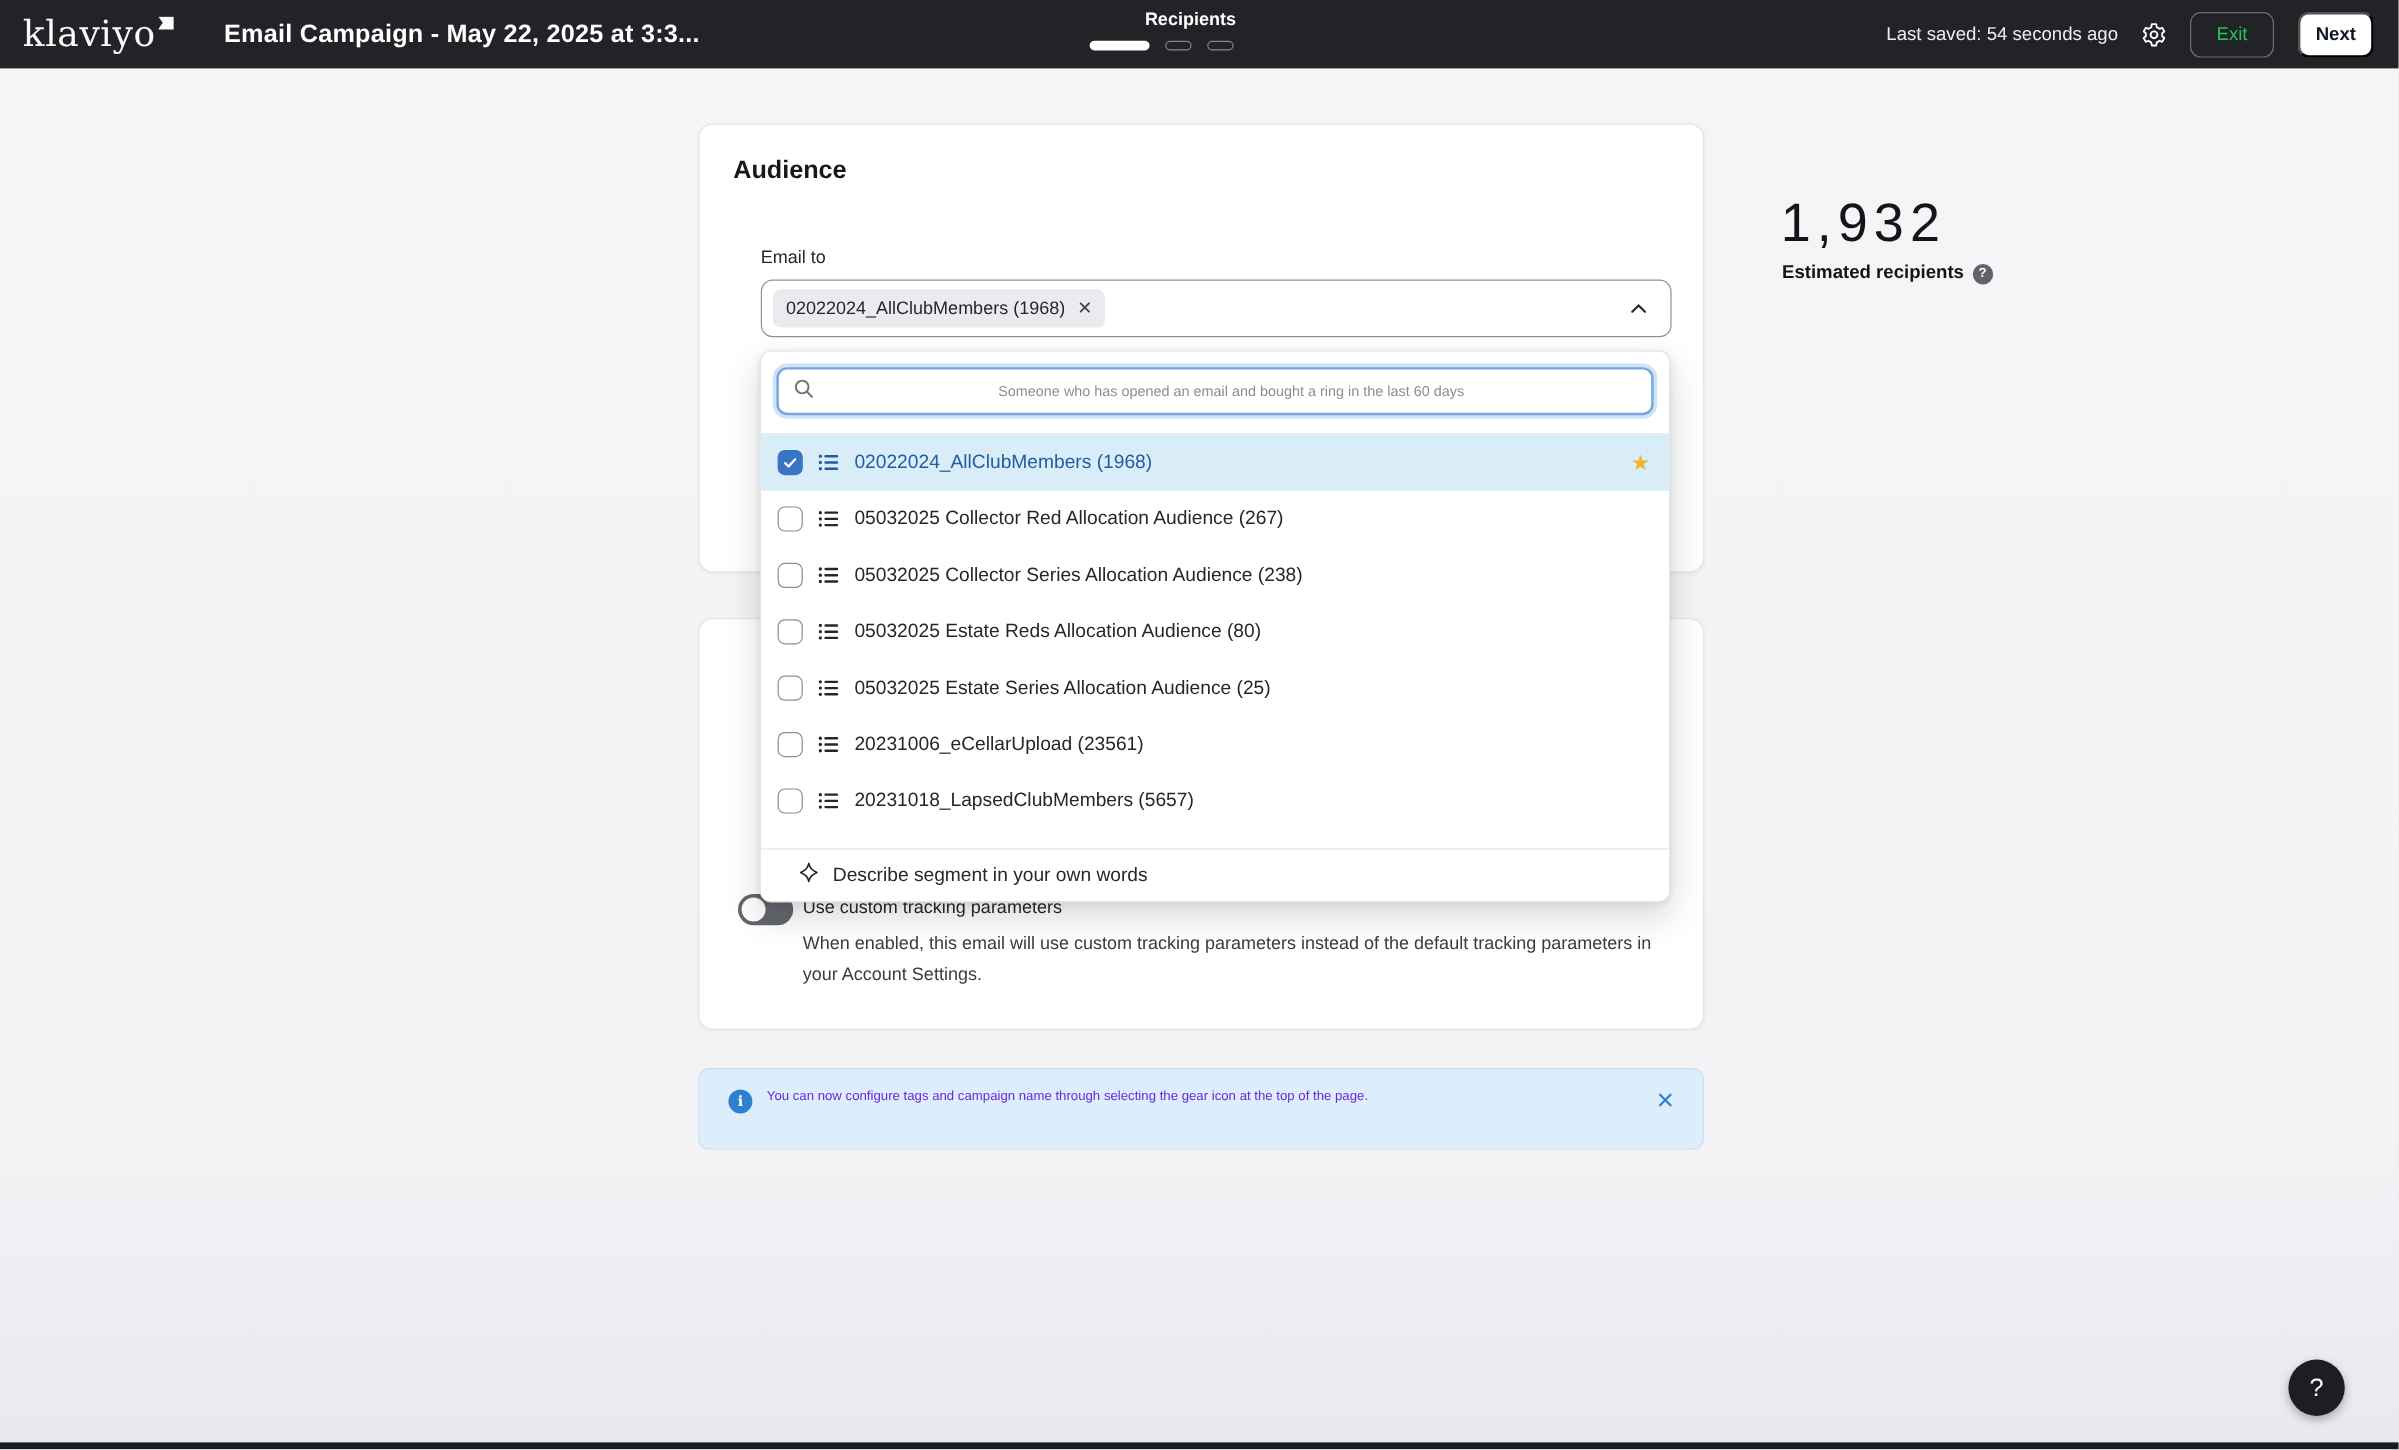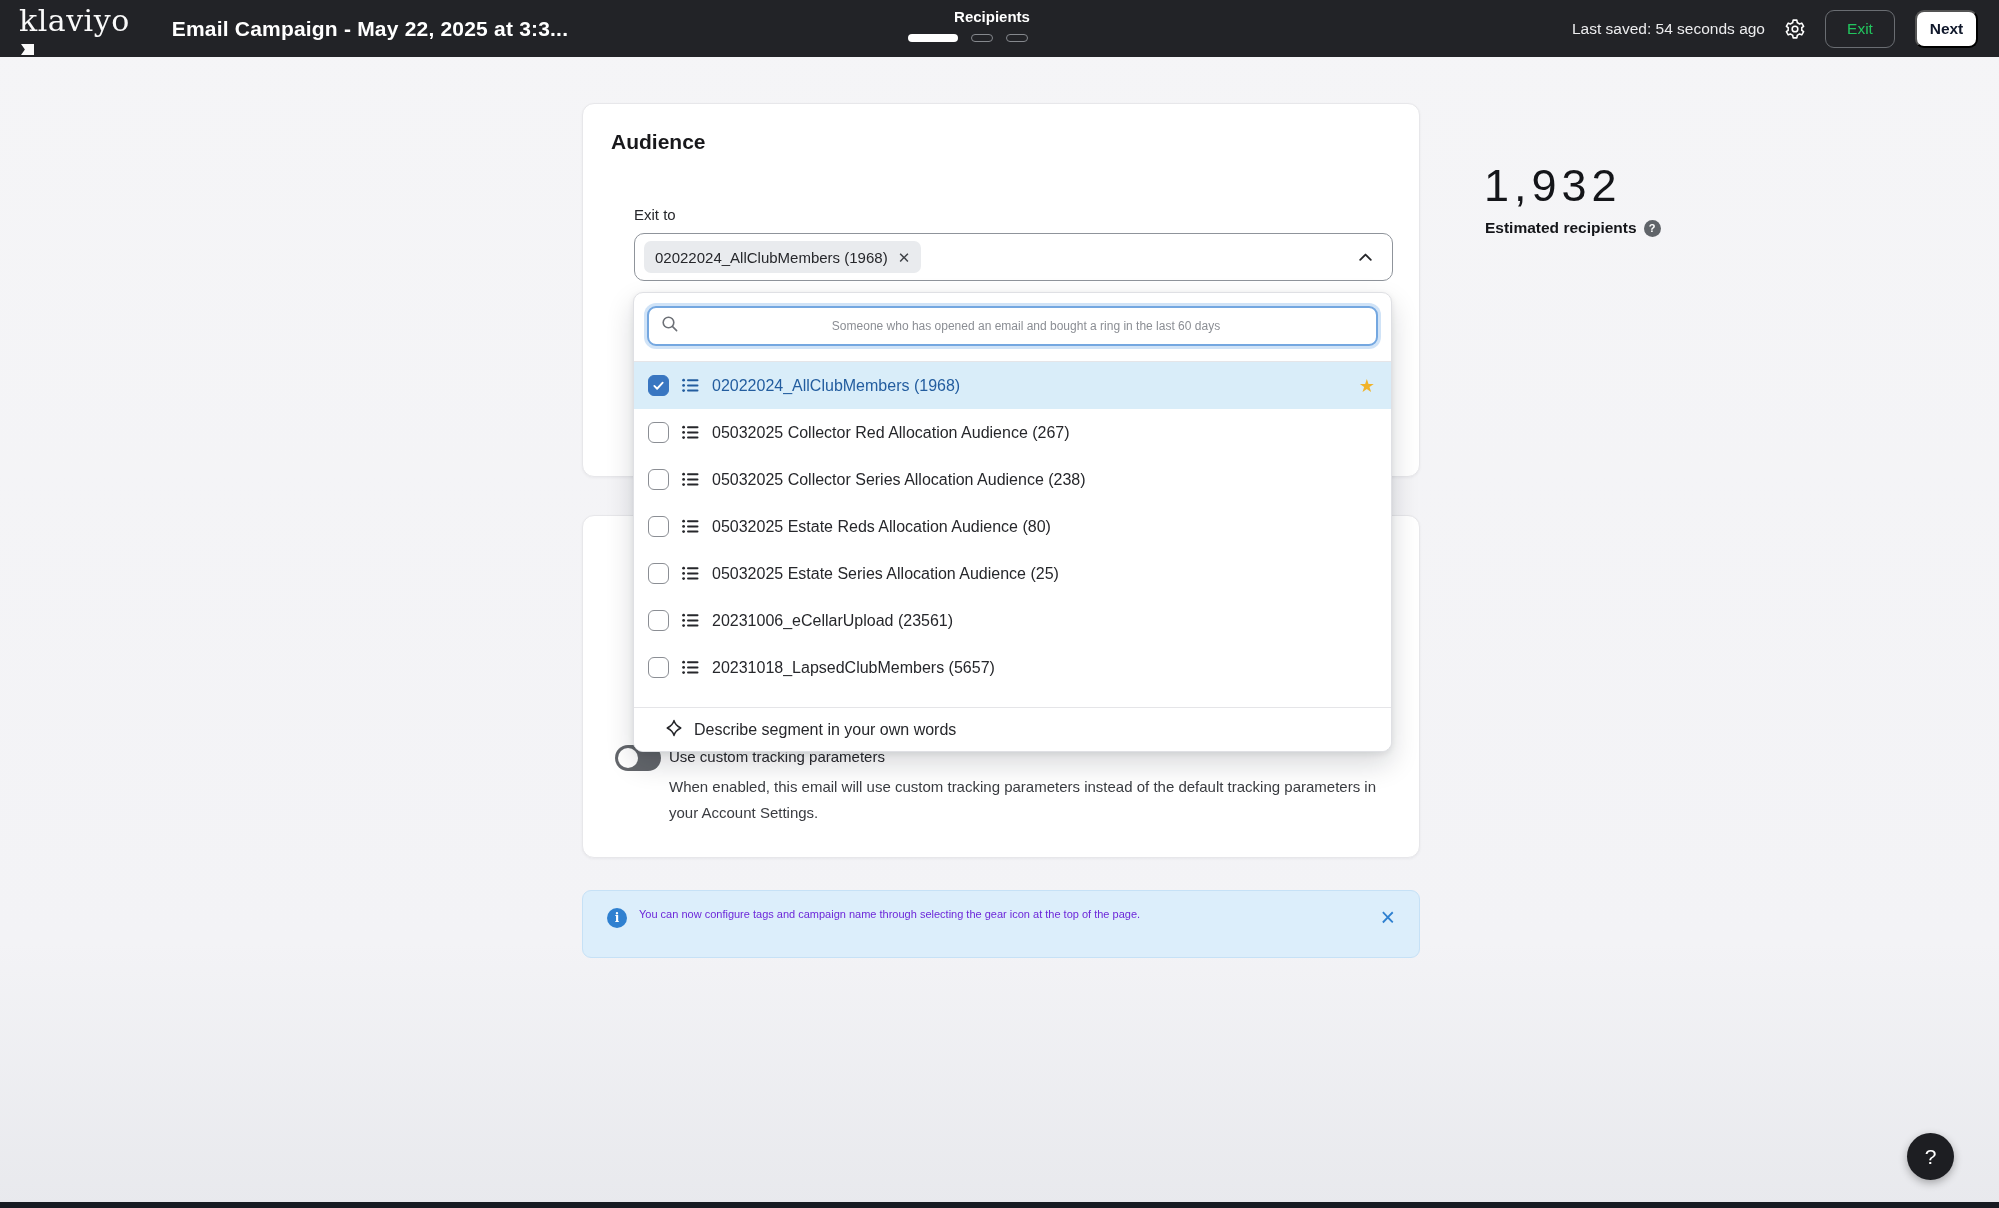--- a/index.html
+++ b/index.html
@@ -4,21 +4,21 @@
 <style>
   * { margin:0; padding:0; box-sizing:border-box; }
   html,body { width:1999px; height:1208px; }
   body { font-family:"Liberation Sans", sans-serif; background:#e9eaee; }
   .page { position:relative; width:1999px; height:1208px; overflow:hidden;
           background:linear-gradient(180deg,#f5f5f7 0%,#f3f3f6 78%,#e8e9ed 100%); }
 
   
   .header { position:absolute; top:0; left:0; width:100%; height:57px; background:#222327;
             display:flex; align-items:center; color:#fff; z-index:50; }
-  .logo-wrap { display:flex; align-items:flex-start; margin-left:19px;flex-direction:column; }
+  .logo-wrap { display:flex; align-items:flex-start; margin-left:19px; }
   .logo-text { font-family:"DejaVu Serif", serif; font-size:30px; color:#fafafa; line-height:38px; letter-spacing:.5px; }
   .logo-flag { width:13px; height:11px; background:#fafafa; margin:4px 0 0 2px;
                clip-path:polygon(0 0,100% 0,100% 100%,0 100%,30% 50%); }
   .hdr-title { font-size:21px; font-weight:700; margin-left:42px; letter-spacing:.2px; }
   .hdr-center { position:absolute; left:902px; top:8px; width:132px; display:flex; flex-direction:column; align-items:center; gap:9px; }
   .step-label { font-size:15px; font-weight:700; color:#fff;margin-left:48px; }
   .pills { display:flex; align-items:center; gap:13px; }
   .pill { height:8px; border-radius:5px; }
   .pill.active { width:50px; background:#fff; }
   .pill.inactive { width:22px; border:1.5px solid #85888d; background:transparent; }
@@ -126,21 +126,21 @@
           <path d="M19.4 13.4c.05-.46.05-2.34 0-2.8l2-1.56-2-3.46-2.36 1c-.74-.6-1.58-1.08-2.5-1.4L14 2.3h-4l-.54 2.88c-.92.32-1.76.8-2.5 1.4l-2.36-1-2 3.46 2 1.56c-.05.46-.05 2.34 0 2.8l-2 1.56 2 3.46 2.36-1c.74.6 1.58 1.08 2.5 1.4L10 21.7h4l.54-2.88c.92-.32 1.76-.8 2.5-1.4l2.36 1 2-3.46-2-1.56z"></path>
         </svg>
       </span>
       <button class="btn btn-exit">Exit</button>
       <button class="btn btn-next">Next</button>
     </div>
   </div>
 
   <div class="card card-audience">
     <div class="card-title">Audience</div>
-    <div class="field-label">Exit to</div>
+    <div class="field-label">Email to</div>
     <div class="select-box">
       <span class="chip">
         <span>02022024_AllClubMembers (1968)</span>
         <span class="chip-x">✕</span>
       </span>
       <span class="select-chevron">
         <svg width="17" height="17" viewBox="0 0 16 16">
             <path d="M3 10.2l5-5 5 5" stroke="#26272b" stroke-width="1.7" fill="none" stroke-linecap="round" stroke-linejoin="round"></path>
           </svg>
       </span>

